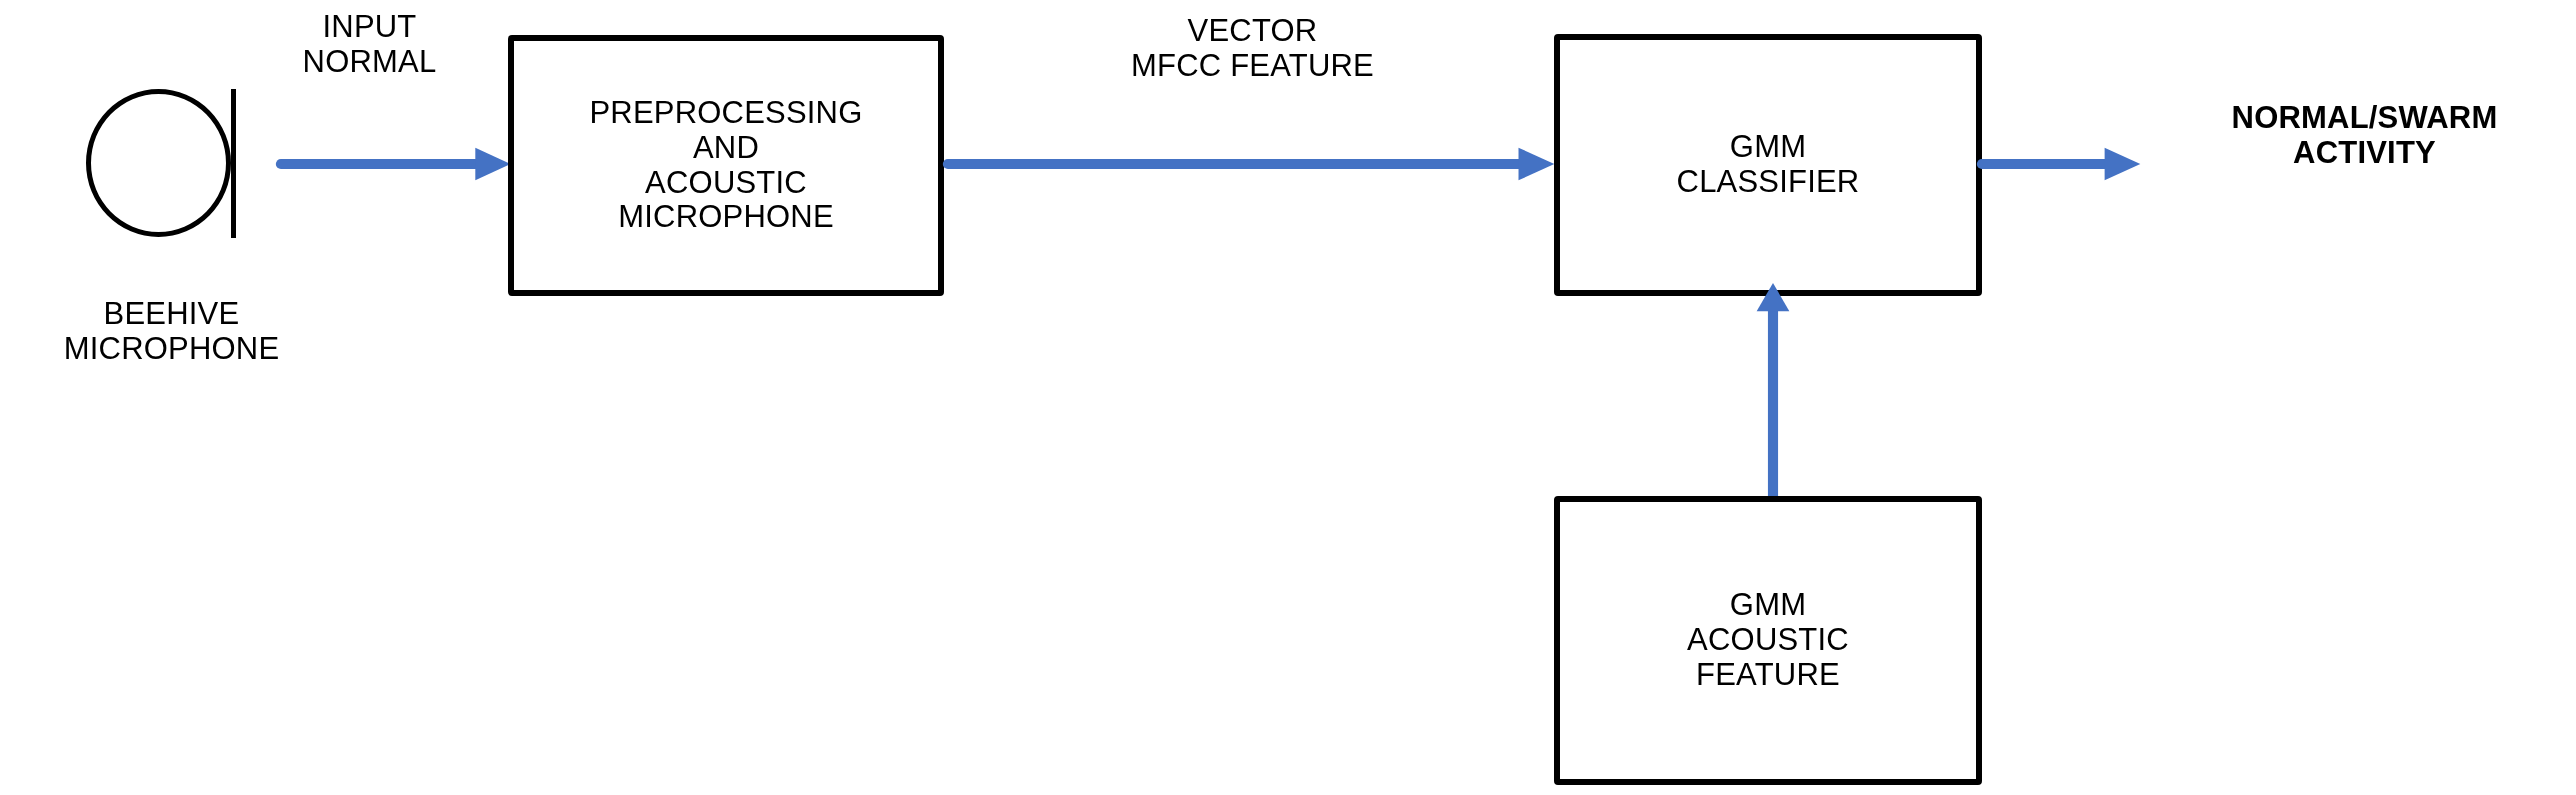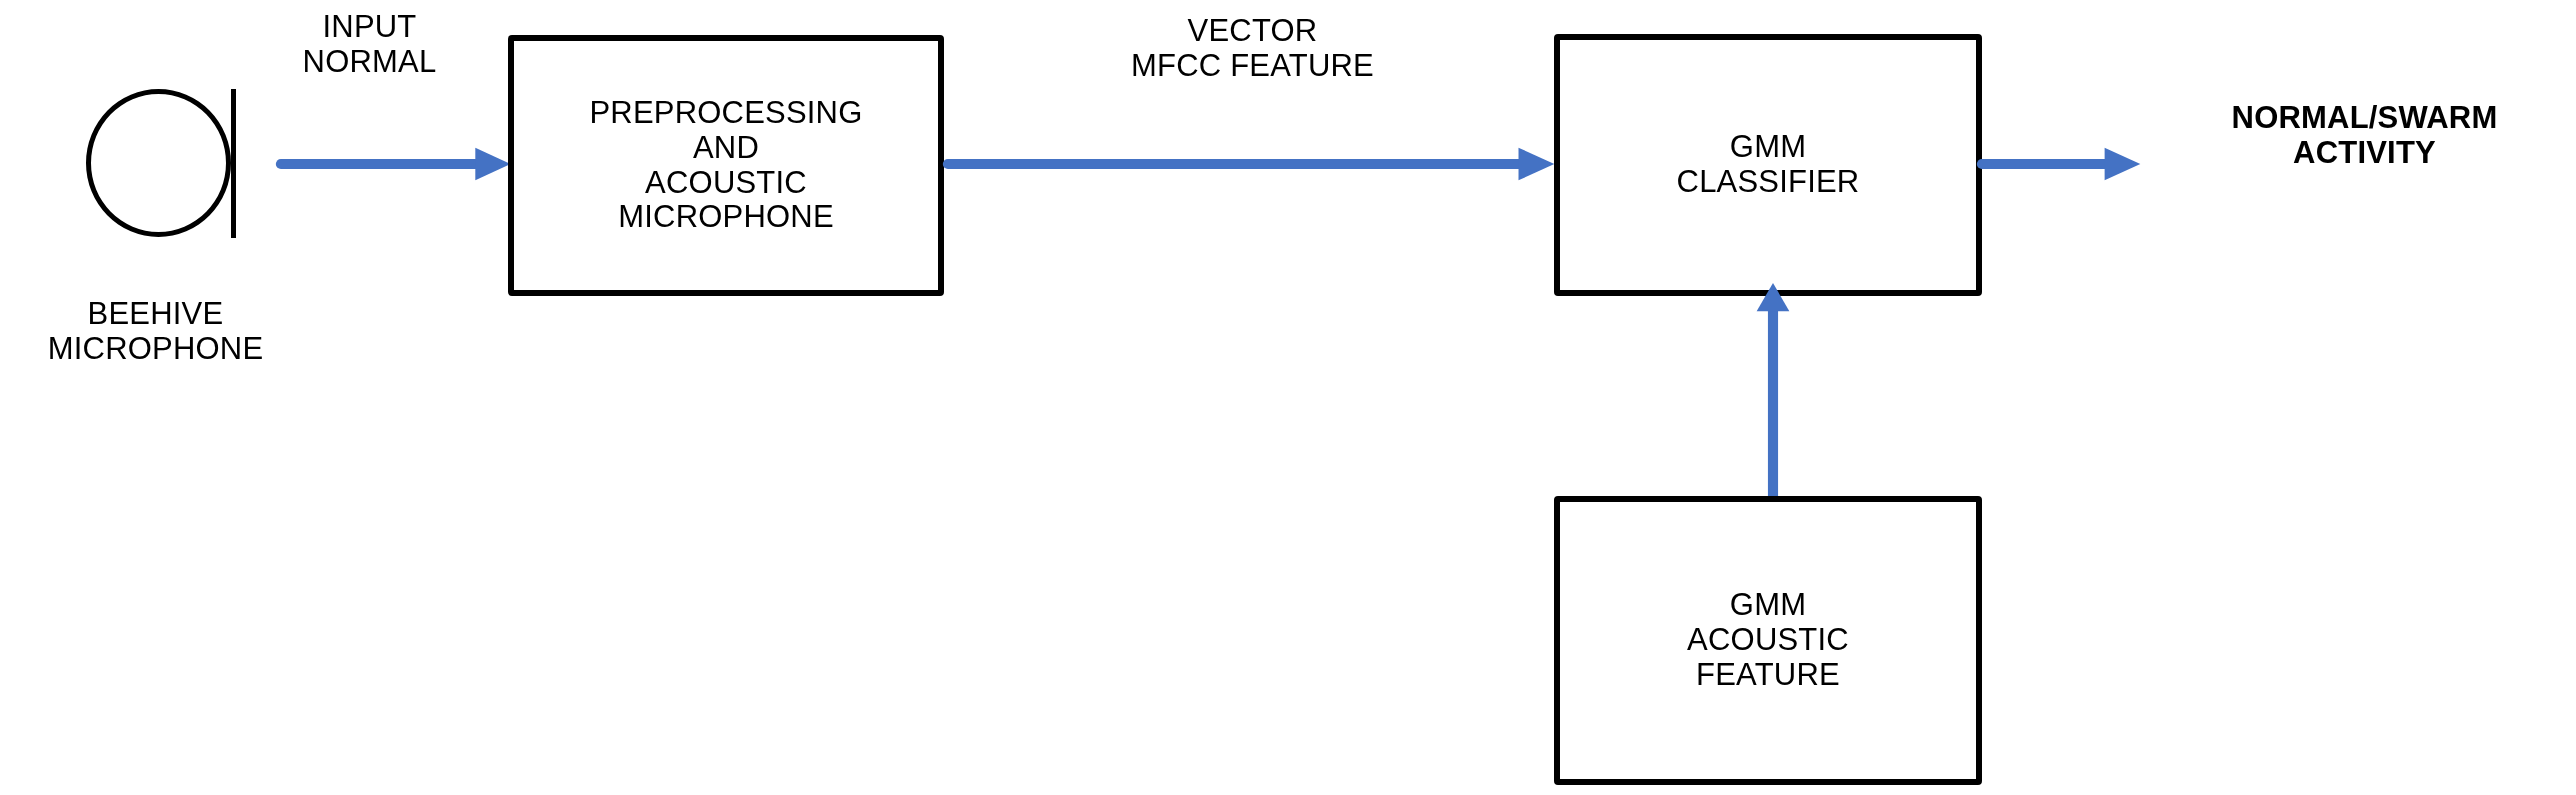--- a/index.html
+++ b/index.html
@@ -88,21 +88,21 @@
 </head>
 <body>
 
 <div id="canvas">
 
   <div id="mic-symbol">
     <div id="mic-ellipse"></div>
     <div id="mic-bar"></div>
   </div>
 
-  <div class="free-label" style="left:0px; top:297px; width:311px;">
+  <div class="free-label" style="left:0px; top:297px; width:311px;padding-left:16px;">
     <span class="lbl-line">BEEHIVE</span>
     <span class="lbl-line">MICROPHONE</span>
   </div>
 
   <div class="free-label" style="left:276px; top:10px; width:187px;">
     <span class="lbl-line">INPUT</span>
     <span class="lbl-line">NORMAL</span>
   </div>
 
   <div class="arrow" style="left:277px; top:142px; width:238px; height:44px;">

